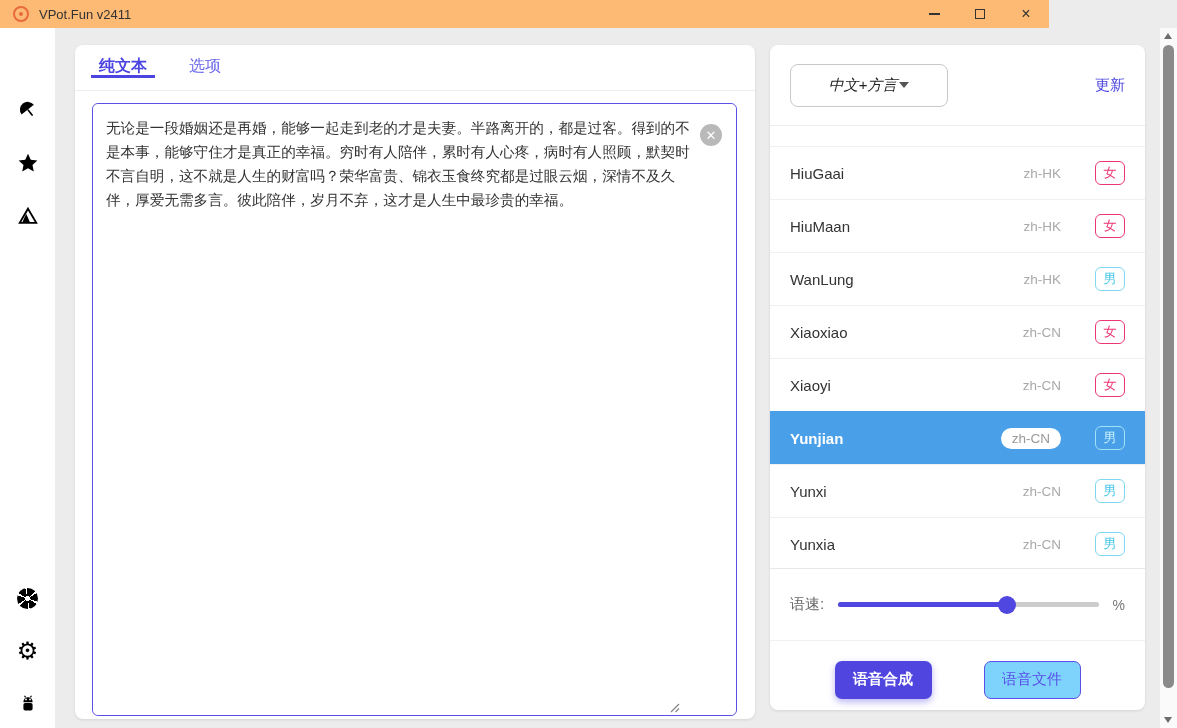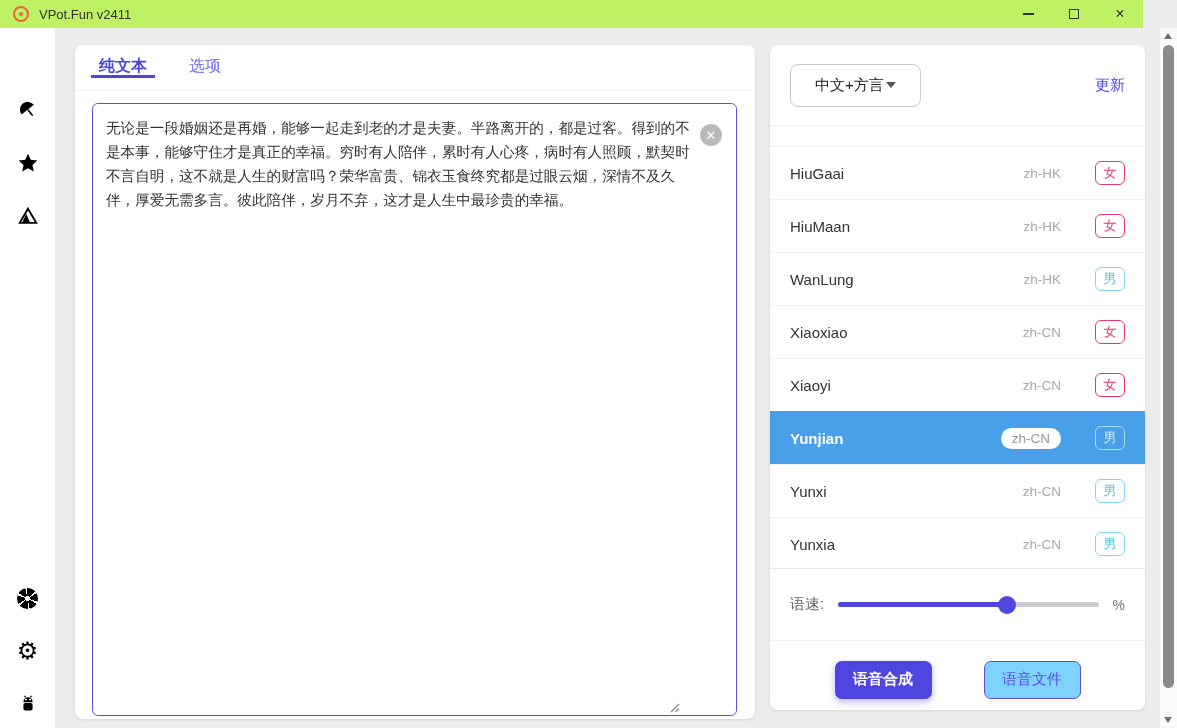--- a/index.html
+++ b/index.html
@@ -1,21 +1,21 @@
 <!DOCTYPE html>
 <html><head>
 <meta charset="utf-8">
 <style>
   * { margin:0; padding:0; box-sizing:border-box; }
   html,body { width:1177px; height:728px; overflow:hidden; }
   body { font-family:"Liberation Sans","DejaVu Sans",sans-serif; }
   .frame { position:relative; width:1177px; height:728px; background:#ececec; }
 
   
-  .titlebar { position:absolute; left:0; top:0; width:1143px; height:28px; background:#bef264; display:flex; align-items:center; z-index:5;text-align:right; }
+  .titlebar { position:absolute; left:0; top:0; width:1049px; height:28px; background:#fdba74; display:flex; align-items:center; z-index:5;text-align:right; }
   .app-icon { width:16px; height:16px; margin-left:13px; border-radius:50%; border:2px solid #e86a3c; position:relative; }
   .app-icon::after { content:""; position:absolute; left:4px; top:4px; width:4px; height:4px; border-radius:50%; background:#e86a3c; }
   .app-title { margin-left:10px; font-size:13px; color:#333; }
   .win-controls { margin-left:auto; display:flex; height:100%; }
   .win-btn { width:46px; height:100%; display:flex; align-items:center; justify-content:center; color:#222; cursor:default; }
   .glyph-min { width:11px; height:1.4px; background:#333; display:block; }
   .glyph-max { width:10px; height:10px; border:1.2px solid #333; display:block; }
   .glyph-close { font-size:16px; line-height:1; color:#333; }
 
   
@@ -46,21 +46,21 @@
   .textarea-wrap { position:absolute; left:17px; top:58px; width:645px; height:613px; border:1.5px solid #5a50e8; border-radius:6px; background:#fff; }
   .text-input { width:100%; height:100%; border:none; outline:none; resize:none; border-radius:6px;
     padding:12px 46px 12px 13px; font-family:"Liberation Sans","DejaVu Sans",sans-serif;
     font-size:14.6px; line-height:24px; color:#333; }
   .clear-btn { position:absolute; top:20px; right:14px; width:22px; height:22px; border-radius:50%; background:#b9b9b9; color:#fff; display:flex; align-items:center; justify-content:center; font-size:13px; font-weight:bold; cursor:pointer; }
   .resize-handle { position:absolute; bottom:5px; right:56px; width:11px; height:11px; }
 
   
   .right-card { position:absolute; left:770px; top:45px; width:375px; height:665px; background:#fff; border-radius:8px; box-shadow:0 1px 3px rgba(0,0,0,.10); overflow:hidden; }
   .panel-header { height:81px; padding:0 20px; display:flex; align-items:center; justify-content:space-between; border-bottom:1px solid #ededed; }
-  .dropdown { width:131px; height:43px; border:1px solid #c9c9c9; border-radius:8px; display:flex; align-items:center; justify-content:center; gap:2px; font-size:15px; color:#222; cursor:pointer; background:#fff; }
+  .dropdown { width:158px; height:43px; border:1px solid #c9c9c9; border-radius:8px; display:flex; align-items:center; justify-content:center; gap:2px; font-size:15px; color:#222; cursor:pointer; background:#fff;font-style:italic; }
   .caret { width:0; height:0; border-left:5px solid transparent; border-right:5px solid transparent; border-top:6px solid #555; }
   .refresh-link { color:#4b44e0; font-size:15px; font-weight:500; cursor:pointer; }
 
   .voice-list { height:442px; padding-top:20px; overflow:hidden;text-align:right; }
   .voice-row { height:53px; display:flex; align-items:center; padding:0 20px; border-top:1px solid #f0f0f0; cursor:pointer; background:#fff; }
   .vname { font-size:15px; font-weight:500; color:#333; }
   .vright { margin-left:auto; display:flex; align-items:center; gap:34px; }
   .vlang { font-size:13.5px; color:#a9a9a9; }
   .vbadge { min-width:30px; height:24px; display:flex; align-items:center; justify-content:center; border-radius:6px; font-size:13px; padding:0 6px; }
   .vbadge.female { border:1.5px solid #ed3572; color:#ed3572; }

